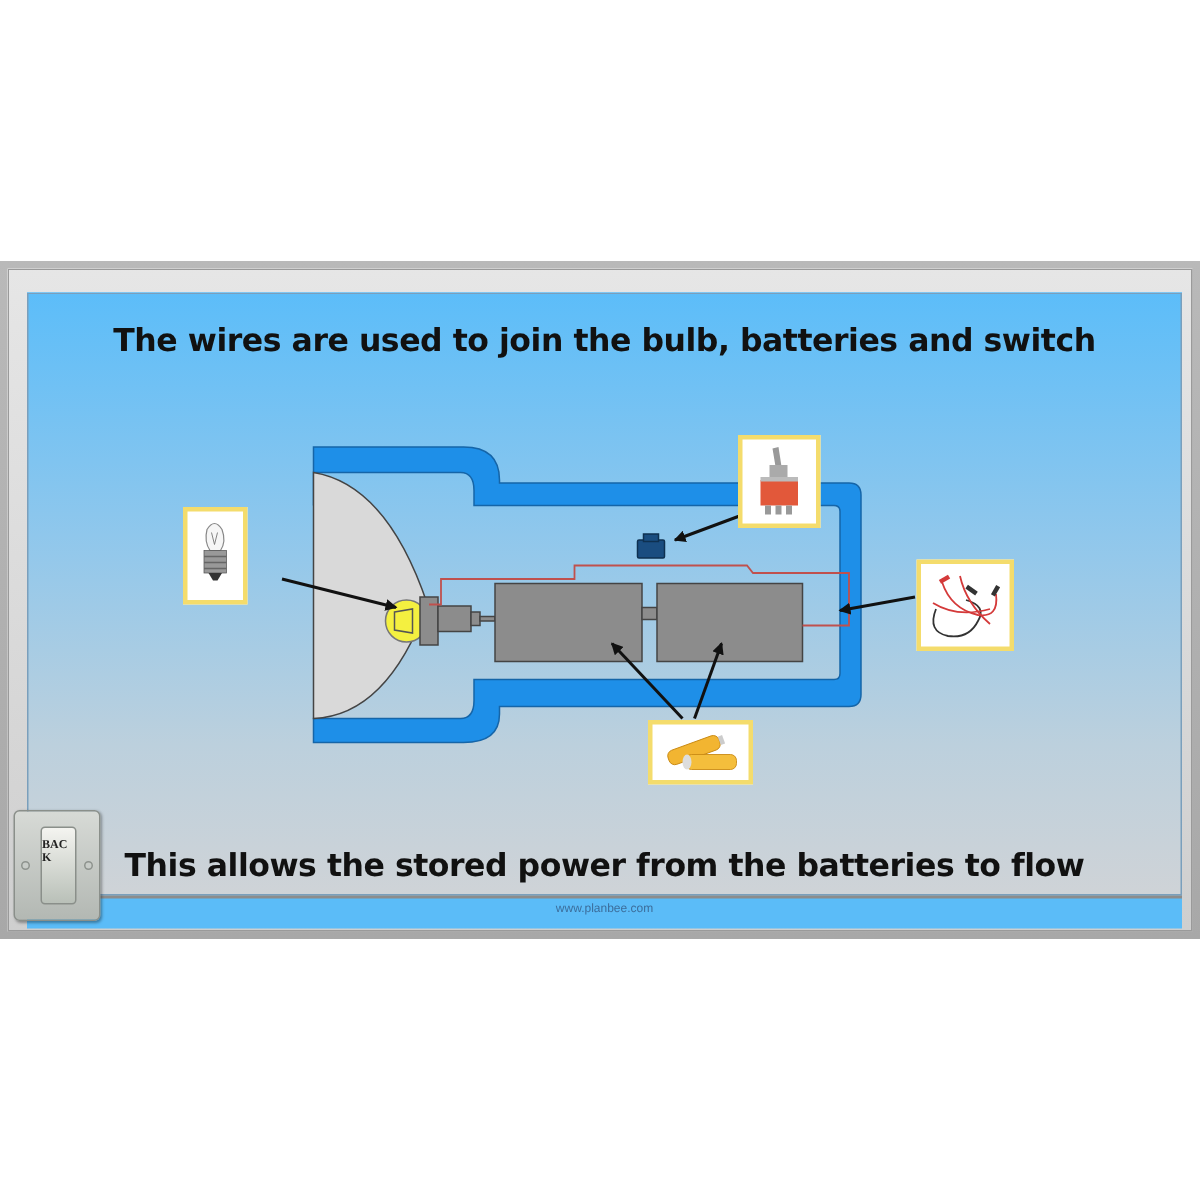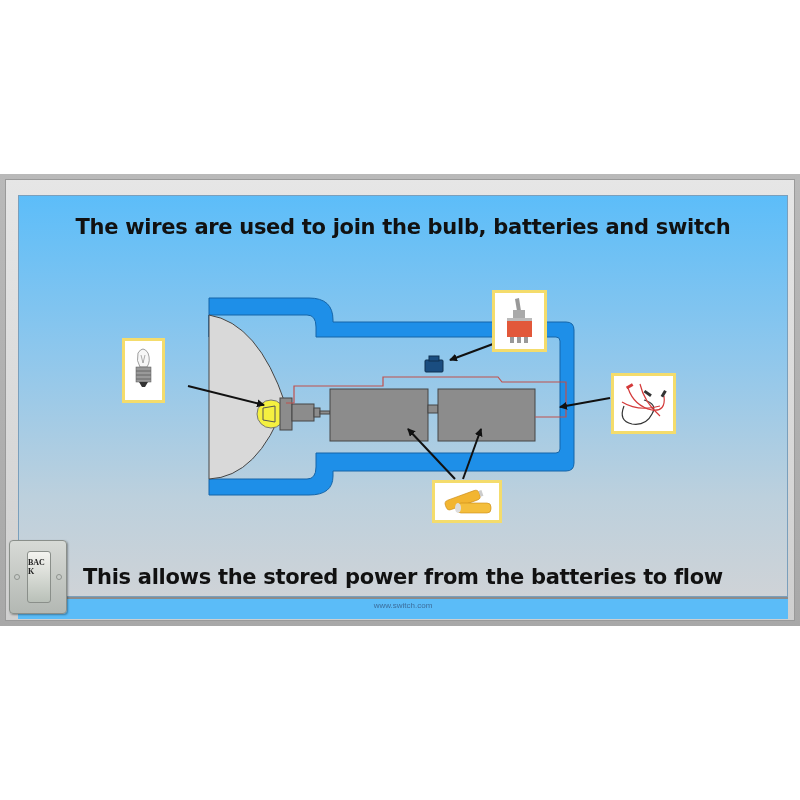--- a/index.html
+++ b/index.html
@@ -159,21 +159,21 @@
             <rect x="22" y="20" width="34" height="10" rx="4" fill="#f4be3c" stroke="#c98a14" stroke-width="0.6"></rect>
             <ellipse cx="23" cy="25" rx="3" ry="5" fill="#ddd"></ellipse>
           </svg>
         </div>
 
         <div class="text-bottom">
           <div>This allows the stored power from the batteries to flow</div>
         </div>
       </div>
 
-      <div class="footer">www.switch.com</div>
+      <div class="footer">www.planbee.com</div>
     </div>
   </div>
 
   <div class="nav-switch" style="left:9px; top:366px;">
     <span class="screw" style="left:4px;"></span>
     <div class="rocker">
       <div class="label">BACK</div>
     </div>
     <span class="screw" style="right:4px;"></span>
   </div>

